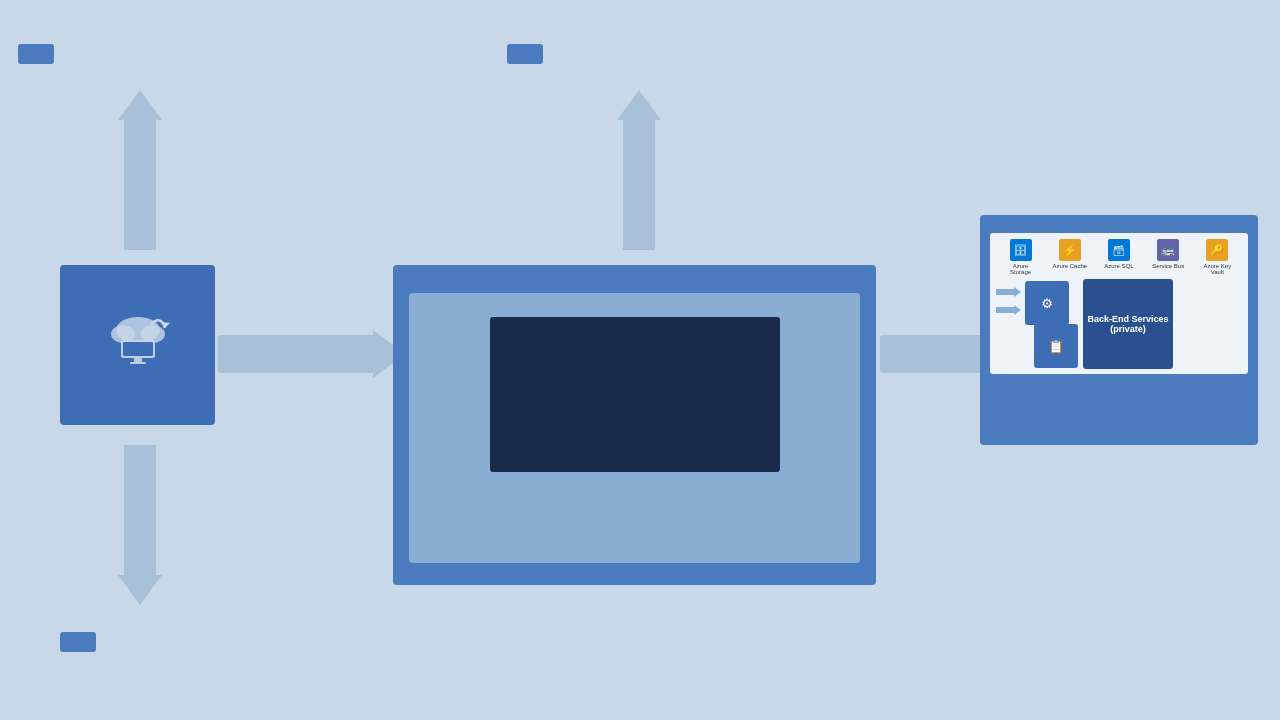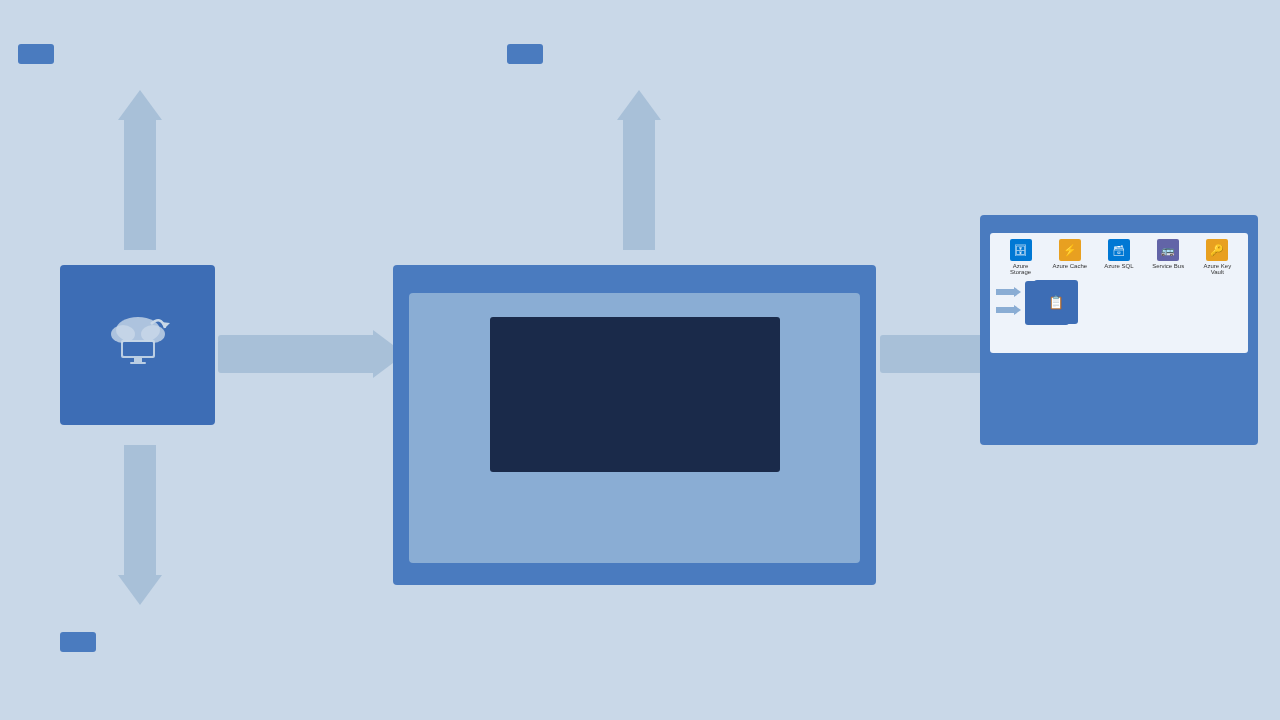--- a/index.html
+++ b/index.html
@@ -341,20 +341,23 @@
         <div class="pp-mini-arrow">
           <div class="pp-mini-shaft"></div>
           <div class="pp-mini-head"></div>
         </div>
       </div>
 
       <div class="pp-box-blue" style="width:44px;height:44px;margin-top:2px;">
         <span class="icon-char">⚙</span>
       </div>
 
+      <div class="pp-box-darkblue" style="width:90px;height:90px;margin-left:10px;font-size:9px;font-weight:600;">
+        Back-End Services<br>(private)
+      </div>
     </div>
 
     <div style="display:flex;margin-top:-45px;margin-left:38px;">
       <div class="pp-box-blue" style="width:44px;height:44px;">
         <span class="icon-char">📋</span>
       </div>
     </div>
   </div>
 </div>
 

